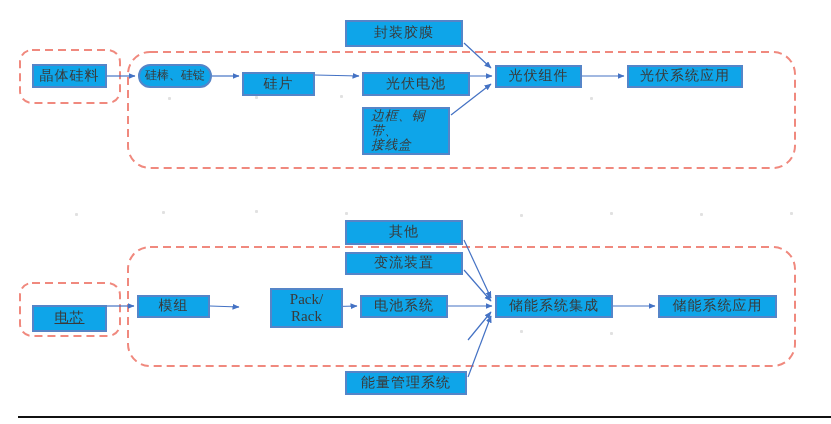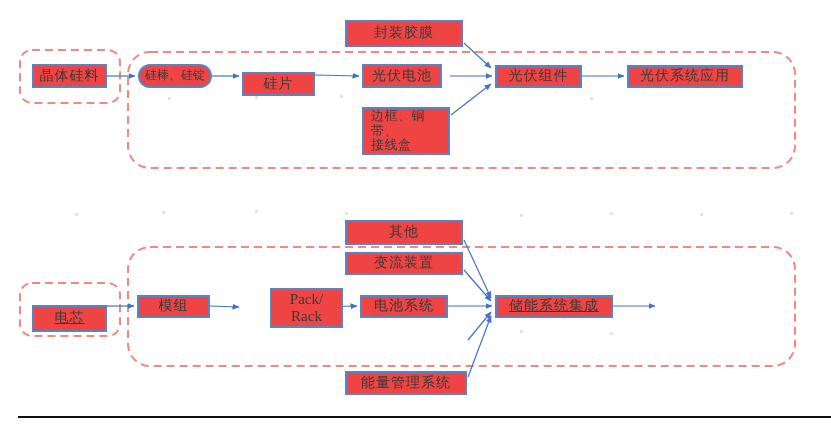--- a/index.html
+++ b/index.html
@@ -9,21 +9,21 @@
     color:var(--text-color,#3a3a3a);
   }
   #connectors{position:absolute;left:0;top:0;width:831px;height:424px;}
   .outline{
     fill:none;stroke:var(--dashed-outline,#F0897E);stroke-width:2;
     stroke-dasharray:8 5;
   }
   .arrow{stroke:var(--arrow-color,#4472C4);stroke-width:1.2;fill:none;}
   #arrowhead path{fill:var(--arrow-color,#4472C4);}
   .node{
-    position:absolute;box-sizing:border-box;background:#ef4444;
+    position:absolute;box-sizing:border-box;background:#0ea5e9;
     border:2px solid var(--box-border,#5585C8);
     display:flex;align-items:center;justify-content:center;
     font-size:14px;line-height:1.15;text-align:center;
     white-space:pre-line;letter-spacing:1px;
   }
   .node.small-text{font-size:12px;letter-spacing:0;border-radius:12px;}
   .node.left-text{justify-content:flex-start;text-align:left;padding-left:7px;letter-spacing:0.5px;font-size:13px;}
   .node.latin{font-size:15px;letter-spacing:0;}
   .speck{position:absolute;width:3px;height:3px;background:#c9c9c9;opacity:.55;border-radius:1px;}
   #bottom-rule{position:absolute;left:18px;right:0;top:416px;height:2px;background:#111111;}
@@ -60,36 +60,37 @@
     <line class="arrow" x1="464" y1="240" x2="491" y2="298" marker-end="url(#arrowhead)"></line>
     <line class="arrow" x1="464" y1="270" x2="491" y2="301" marker-end="url(#arrowhead)"></line>
     <line class="arrow" x1="468" y1="340" x2="491" y2="312" marker-end="url(#arrowhead)"></line>
     <line class="arrow" x1="468" y1="377" x2="491" y2="316" marker-end="url(#arrowhead)"></line>
     <line class="arrow" x1="613" y1="306" x2="655" y2="306" marker-end="url(#arrowhead)"></line>
   </svg>
 
   <div class="node" style="left:32px;top:64px;width:75px;height:24px;">晶体硅料</div>
   <div class="node small-text" style="left:138px;top:64px;width:74px;height:24px;">硅棒、硅锭</div>
   <div class="node" style="left:242px;top:72px;width:73px;height:24px;">硅片</div>
-  <div class="node" style="left:362px;top:64px;width:80px;height:24px;text-align:center;">光伏电池</div>
+  <div class="node" style="left:362px;top:72px;width:108px;height:24px;text-align:center;">光伏电池</div>
   <div class="node" style="left:345px;top:20px;width:118px;height:27px;">封装胶膜</div>
-  <div class="node left-text" style="left:362px;top:107px;width:88px;height:48px;">边框、铜带、
+  <div class="node left-text" style="left:362px;top:107px;width:88px;height:48px;font-style:italic;">边框、铜带、
 接线盒</div>
   <div class="node" style="left:495px;top:65px;width:87px;height:23px;">光伏组件</div>
   <div class="node" style="left:627px;top:65px;width:116px;height:23px;">光伏系统应用</div>
 
   <div class="node" style="left:32px;top:305px;width:75px;height:27px;text-decoration:underline;">电芯</div>
   <div class="node" style="left:137px;top:295px;width:73px;height:23px;">模组</div>
   <div class="node latin" style="left:242px;top:288px;width:73px;height:40px;margin-left:28px;">Pack/
 Rack</div>
   <div class="node" style="left:360px;top:295px;width:88px;height:23px;">电池系统</div>
   <div class="node" style="left:345px;top:220px;width:118px;height:25px;">其他</div>
   <div class="node" style="left:345px;top:252px;width:118px;height:23px;">变流装置</div>
   <div class="node" style="left:345px;top:371px;width:122px;height:24px;">能量管理系统</div>
-  <div class="node" style="left:495px;top:295px;width:118px;height:23px;text-decoration:underline;">储能系统集成</div>
+  <div class="node" style="left:495px;top:295px;width:118px;height:23px;">储能系统集成</div>
+  <div class="node" style="left:658px;top:295px;width:119px;height:23px;">储能系统应用</div>
 
   <div class="speck" style="left:168px;top:97px;"></div>
   <div class="speck" style="left:255px;top:96px;"></div>
   <div class="speck" style="left:340px;top:95px;"></div>
   <div class="speck" style="left:590px;top:97px;"></div>
   <div class="speck" style="left:75px;top:213px;"></div>
   <div class="speck" style="left:162px;top:211px;"></div>
   <div class="speck" style="left:255px;top:210px;"></div>
   <div class="speck" style="left:345px;top:212px;"></div>
   <div class="speck" style="left:520px;top:214px;"></div>

